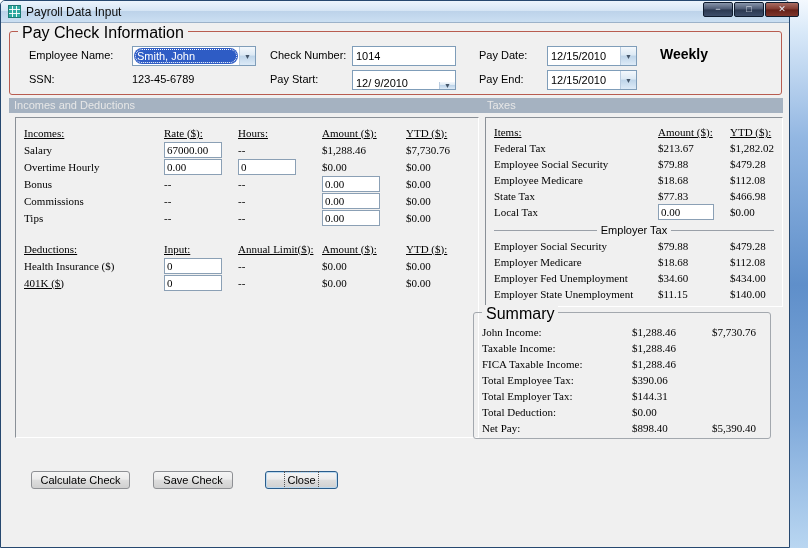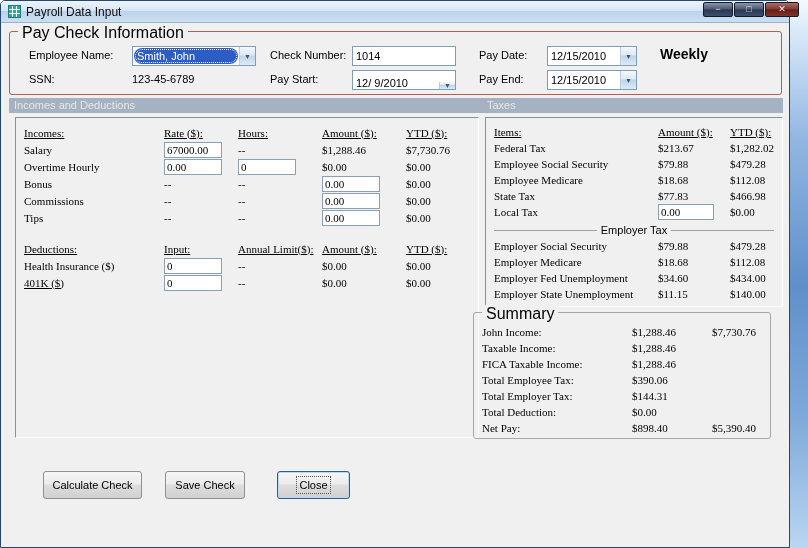--- a/index.html
+++ b/index.html
@@ -71,23 +71,23 @@
   .ded-hdr { margin-top:14px; }
 
   .tbx { width:58px; height:16px; border:1px solid #8ba0b5; background:#fff; font-size:11px; padding:0 2px; font-family:inherit; }
   .tbx.sm { width:56px; }
 
   .sep-row { display:flex; align-items:center; height:16px; margin-top:2px; font-size:11px; color:#000; }
   .sep-row:before, .sep-row:after { content:""; flex:1; border-top:1px solid #9aa0a8; height:0; }
   .sep-row span { padding:0 4px; }
 
   
-  .btn { position:absolute; height:28px; font-size:11px; font-family:inherit; color:#000;
+  .btn { position:absolute; height:18px; font-size:11px; font-family:inherit; color:#000;
     background:linear-gradient(180deg,#f5f5f5 0%,#ececec 45%,#dedede 50%,#d0d0d0 100%);
-    border:1px solid #8e9094; border-radius:3px; cursor:default;margin-left:12px; }
+    border:1px solid #8e9094; border-radius:3px; cursor:default; }
   .btn-calc  { left:30px;  top:470px; width:99px; }
   .btn-save  { left:152px; top:470px; width:80px; }
   .btn-close { left:264px; top:470px; width:73px; border-color:#2a5d8c;
     box-shadow:inset 0 0 0 1px #bcd9ef; }
   .btn-close .inner { outline:1px dotted #555; outline-offset:2px; }
 </style>
 </head>
 <body>
 
 <div class="screen">

